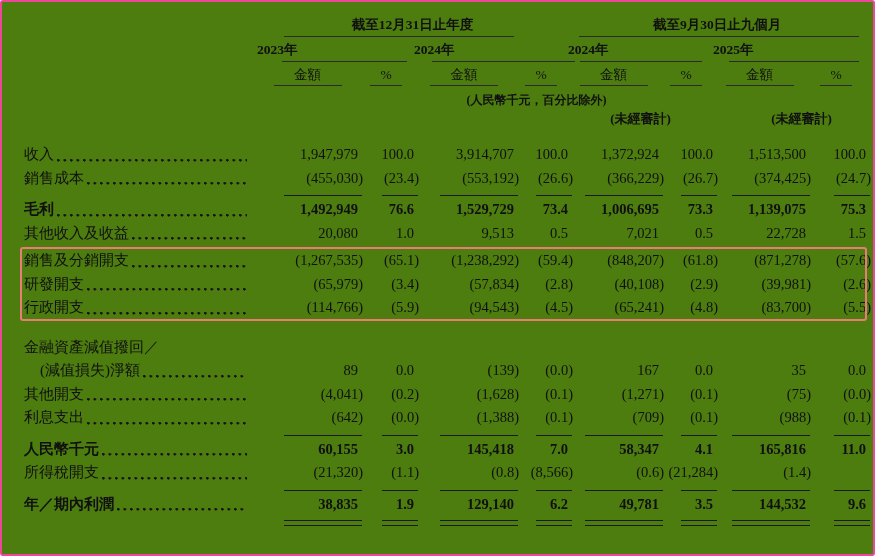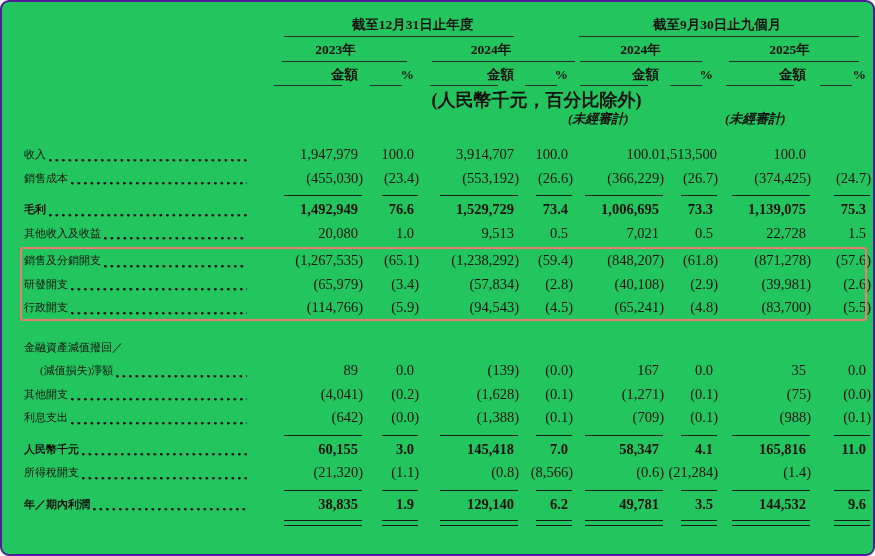--- a/index.html
+++ b/index.html
@@ -1,39 +1,39 @@
 <!DOCTYPE html>
 <html><head>
 <meta charset="utf-8">
 <style>
   html,body{margin:0;padding:0;background:#fff;}
   body{width:875px;height:556px;position:relative;font-family:"Liberation Serif","DejaVu Serif",serif;color:#101010;}
-  .page{position:absolute;inset:0;box-sizing:border-box;border:2px solid #4c1d95;border-radius:9px;background:#22c55e;overflow:hidden;}
+  .page{position:absolute;inset:0;box-sizing:border-box;border:2px solid #ec4899;border-radius:3px;background:#4d7c0f;overflow:hidden;}
   .tbl{margin:14px 0 0 22px;width:842px;}
   .grid{display:grid;grid-template-columns:233px 101px 56px 100px 54px 91px 54px 93px 60px;}
   
   .hgroup{text-align:center;font-weight:bold;font-size:13.5px;line-height:17px;}
   .hrow1{margin-top:6px;}
   .hrow2{margin-top:5px;}
   .hrow3{margin-top:5px;}
-  .hyear{text-align:center;font-weight:bold;font-size:13.5px;line-height:16px;}
-  .hcol{text-align:right;font-weight:bold;font-size:13.5px;line-height:16px;}
+  .hyear{font-weight:bold;font-size:13.5px;line-height:16px;}
+  .hcol{text-align:center;font-weight:normal;font-size:13.5px;line-height:16px;}
   .hline{height:1px;background:#2a2a2a;margin-top:3px;}
   .ul-a{width:68px;height:1px;background:#2a2a2a;margin:2px auto 0;}
   .ul-p{width:32px;height:1px;background:#2a2a2a;margin:2px auto 0;}
   .noterow{margin-top:7px;}
-  .note{grid-column:4/7;text-align:center;font-weight:bold;font-size:18px;line-height:14px;}
+  .note{grid-column:4/7;text-align:center;font-weight:bold;font-size:12px;line-height:14px;}
   .unaudrow{margin-top:5px;}
-  .unaud{font-weight:bold;font-size:13px;line-height:14px;font-style:italic;}
+  .unaud{text-align:center;font-weight:bold;font-size:13px;line-height:14px;}
   .unaud.g3{grid-column:6/8;}
   .unaud.g4{grid-column:8/10;transform:translateX(12px);}
   
   .rows{margin-top:17px;}
   .drow{height:23.5px;}
-  .lblcell{display:flex;align-items:flex-end;padding-right:6px;font-size:11px;overflow:hidden;}
+  .lblcell{display:flex;align-items:flex-end;padding-right:6px;font-size:15px;overflow:hidden;}
   .lblcell .lbl{white-space:nowrap;line-height:23.5px;}
   .lblcell.indent{padding-left:16px;}
   .leader{flex:1;height:3px;margin:0 4px 5px 3px;background-image:radial-gradient(circle at 1.3px 1.3px,#151515 1.1px,transparent 1.5px);background-size:6.5px 3px;background-repeat:repeat-x;}
   .cell{text-align:right;font-size:14.5px;line-height:23.5px;white-space:nowrap;}
   .cell .hang{margin-right:-5px;}
   .bold .lbl,.bold .cell{font-weight:bold;}
   
   .rrow{margin:5px 0 2px;}
   .ln{height:1px;background:#1a1a1a;margin-left:auto;margin-right:-4px;}
   .ln.a{width:78px;}
@@ -108,20 +108,21 @@
     <div class="rows">
         <div class="grid drow">
           <div class="lblcell">
             <span class="lbl">收入</span>
             <div class="leader"></div>
           </div>
           <div class="cell"><span>1,947,979</span></div>
           <div class="cell"><span>100.0</span></div>
           <div class="cell"><span>3,914,707</span></div>
           <div class="cell"><span>100.0</span></div>
+          <div class="cell"><span>1,372,924</span></div>
           <div class="cell"><span>100.0</span></div>
           <div class="cell"><span>1,513,500</span></div>
           <div class="cell"><span>100.0</span></div>
         </div>
         <div class="grid drow">
           <div class="lblcell">
             <span class="lbl">銷售成本</span>
             <div class="leader"></div>
           </div>
           <div class="cell"><span class="hang">(455,030)</span></div>

